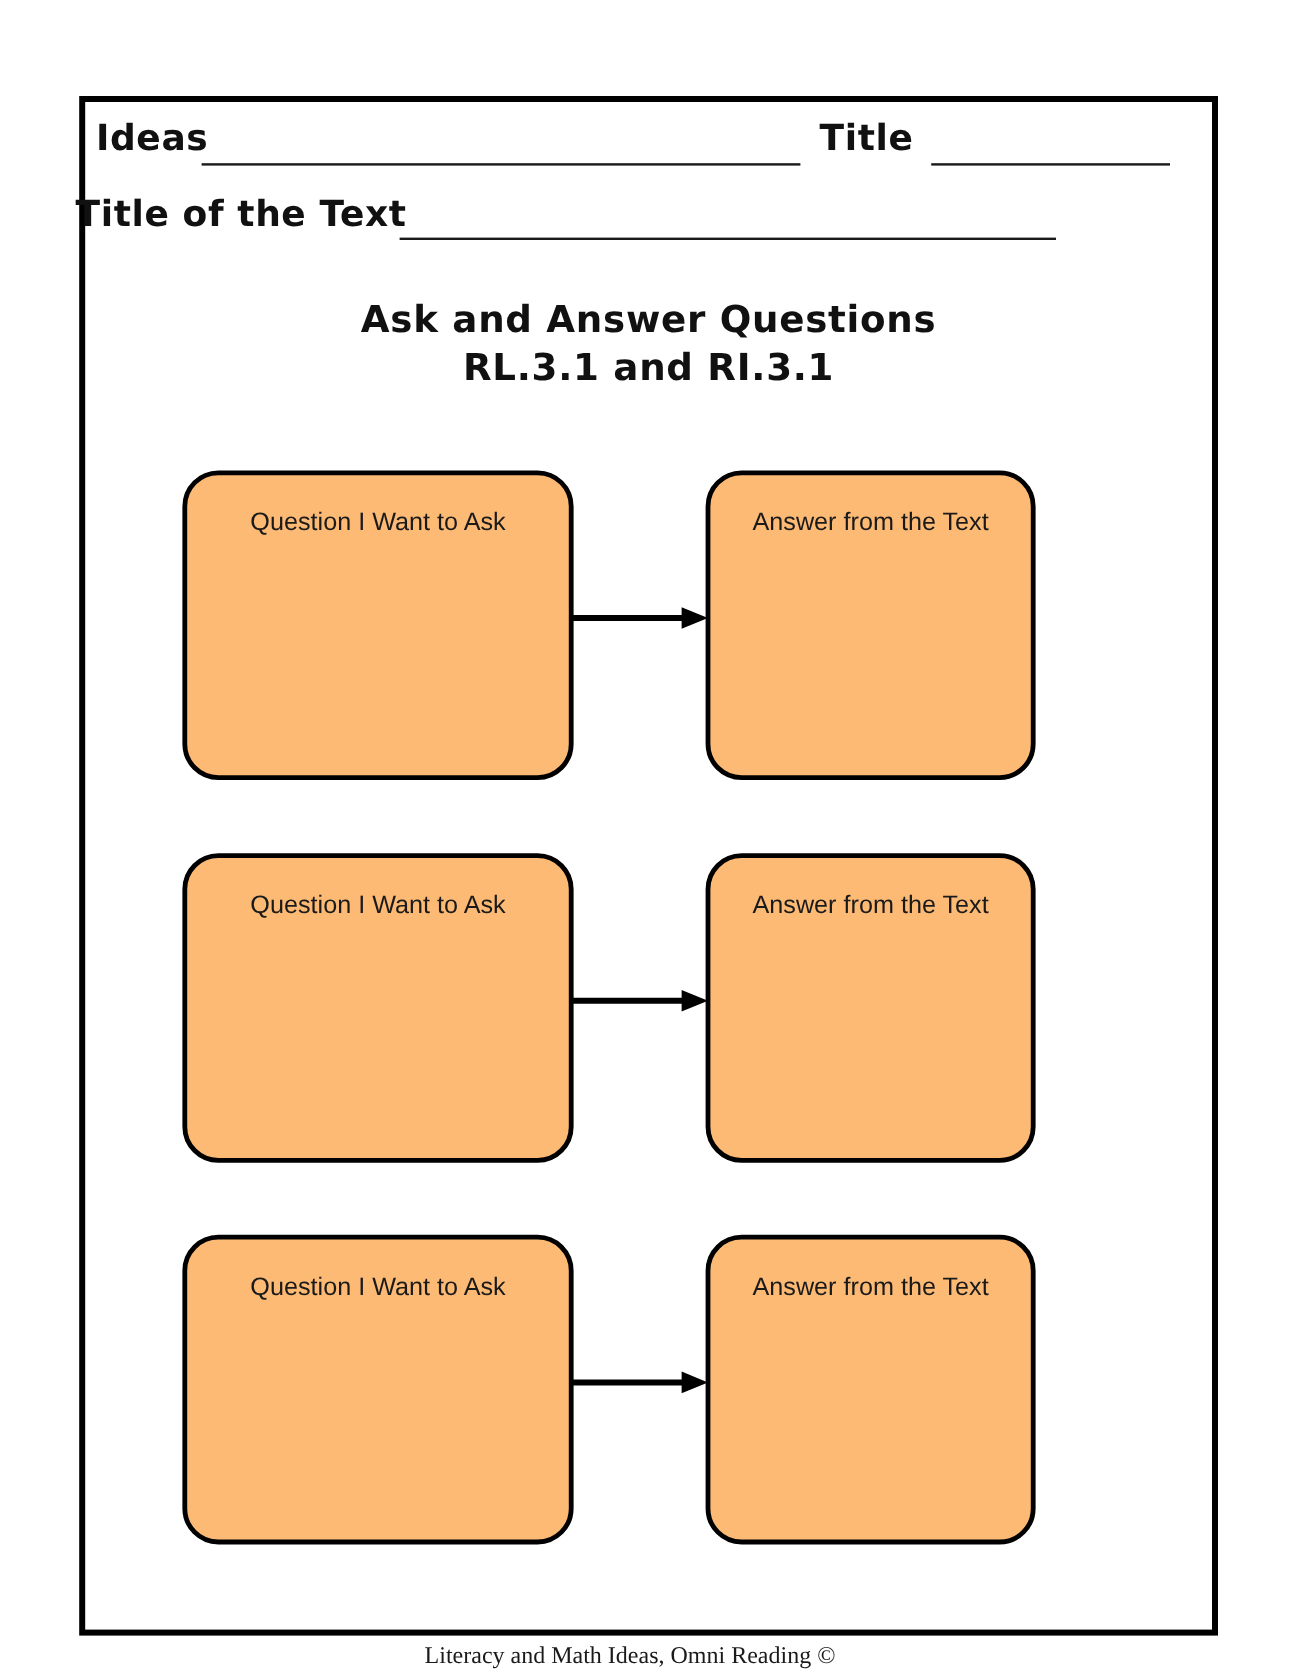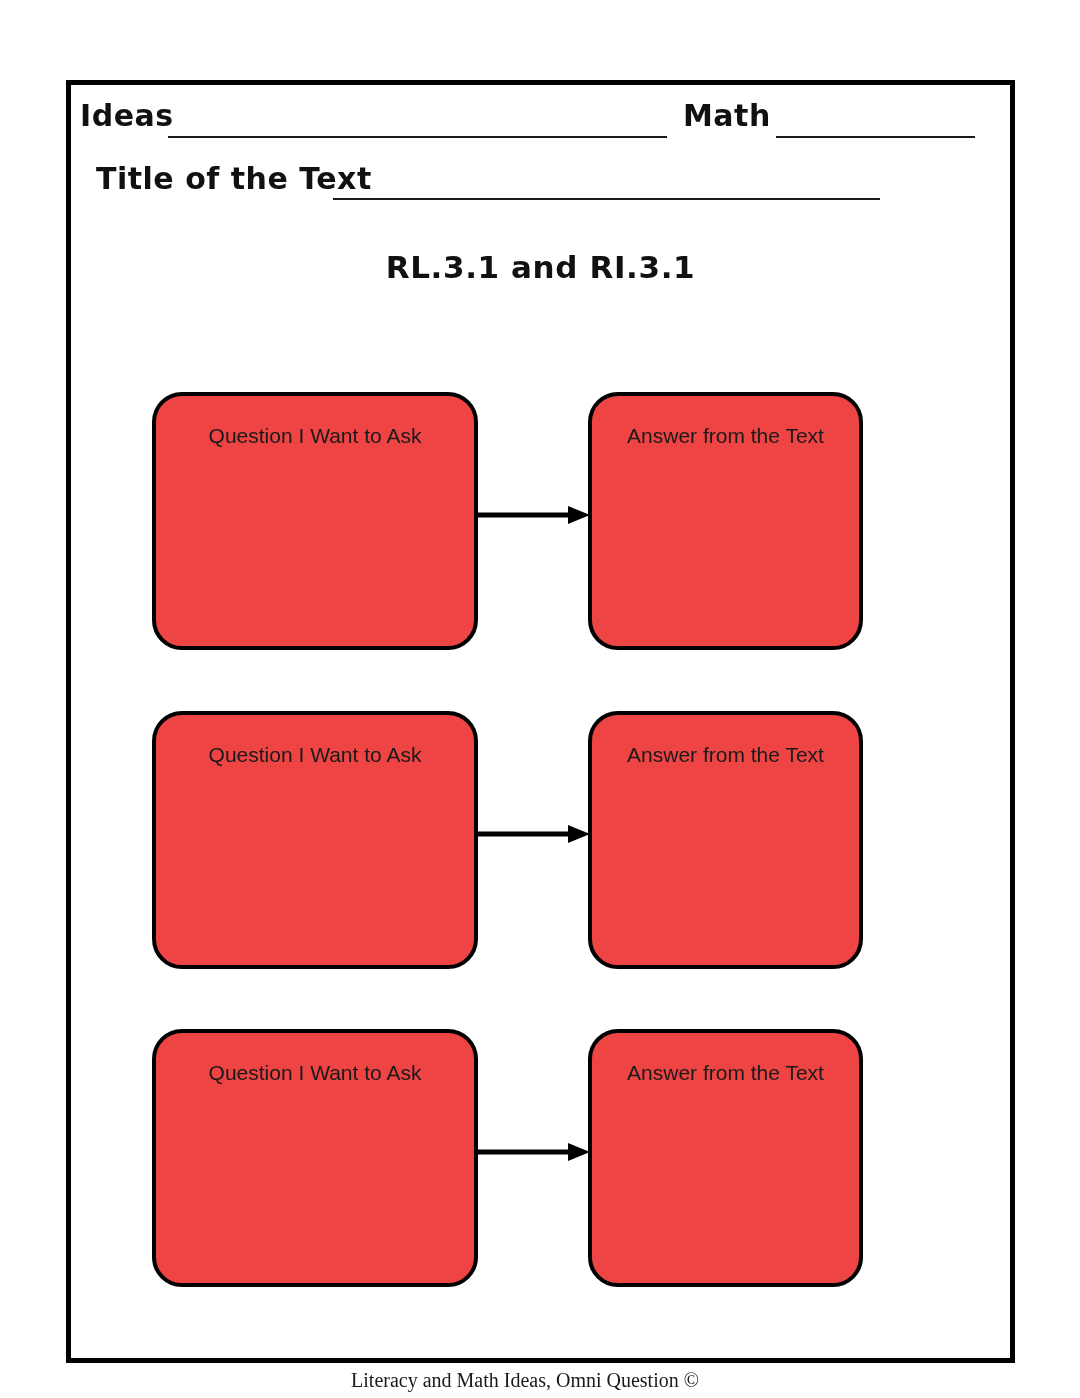--- a/index.html
+++ b/index.html
@@ -52,21 +52,21 @@
   }
   .lbl-date {
     position: absolute;
     left: 683px;
     top: 99px;
     font-size: 30px;
     line-height: 34px;
   }
   .lbl-title-text {
     position: absolute;
-    left: 96px;
+    left: 63px;
     top: 162px;
     font-size: 30px;
     line-height: 34px;
   }
 
   .rule {
     position: absolute;
     height: 0;
     border-bottom: 2.5px solid #1a1a1a;
   }
@@ -111,21 +111,21 @@
   .row-1 { top: 711px; }
   .row-2 { top: 1029px; }
 
   .box {
     position: absolute;
     top: 0;
     height: 258px;
     box-sizing: border-box;
     border: 4.5px solid #000000;
     border-radius: 30px;
-    background: #ef4444;
+    background: #fdba74;
   }
   .box-question { left: 152px; width: 326px; }
   .box-answer   { left: 588px; width: 275px; }
 
   .box-label {
     position: absolute;
     left: 0;
     right: 0;
     top: 27px;
     text-align: center;
@@ -162,27 +162,28 @@
 </head>
 <body>
 
 <div id="page">
 
   <div class="page-border"></div>
 
   <div class="hand lbl-name">Ideas</div>
   <div class="rule rule-name"></div>
 
-  <div class="hand lbl-date">Math</div>
+  <div class="hand lbl-date">Title</div>
   <div class="rule rule-date"></div>
 
   <div class="hand lbl-title-text">Title of the Text</div>
   <div class="rule rule-title"></div>
 
   <div class="sheet-title">
+    <span>Ask and Answer Questions</span>
     <span class="line2">RL.3.1 and RI.3.1</span>
   </div>
 
   <div class="organizer">
 
     <div class="row row-0">
       <div class="box box-question">
         <div class="box-label">Question I Want to Ask</div>
       </div>
       <svg class="arrow" viewBox="0 0 114 22" xmlns="http://www.w3.org/2000/svg">
@@ -215,15 +216,15 @@
         <line x1="0" y1="11" x2="96" y2="11" stroke="#000000" stroke-width="5"></line>
         <polygon points="92,2 114,11 92,20" fill="#000000"></polygon>
       </svg>
       <div class="box box-answer">
         <div class="box-label">Answer from the Text</div>
       </div>
     </div>
 
   </div>
 
-  <div class="footer-credit">Literacy and Math Ideas, Omni Question ©</div>
+  <div class="footer-credit">Literacy and Math Ideas, Omni Reading ©</div>
 
 </div>
 
 </body></html>

